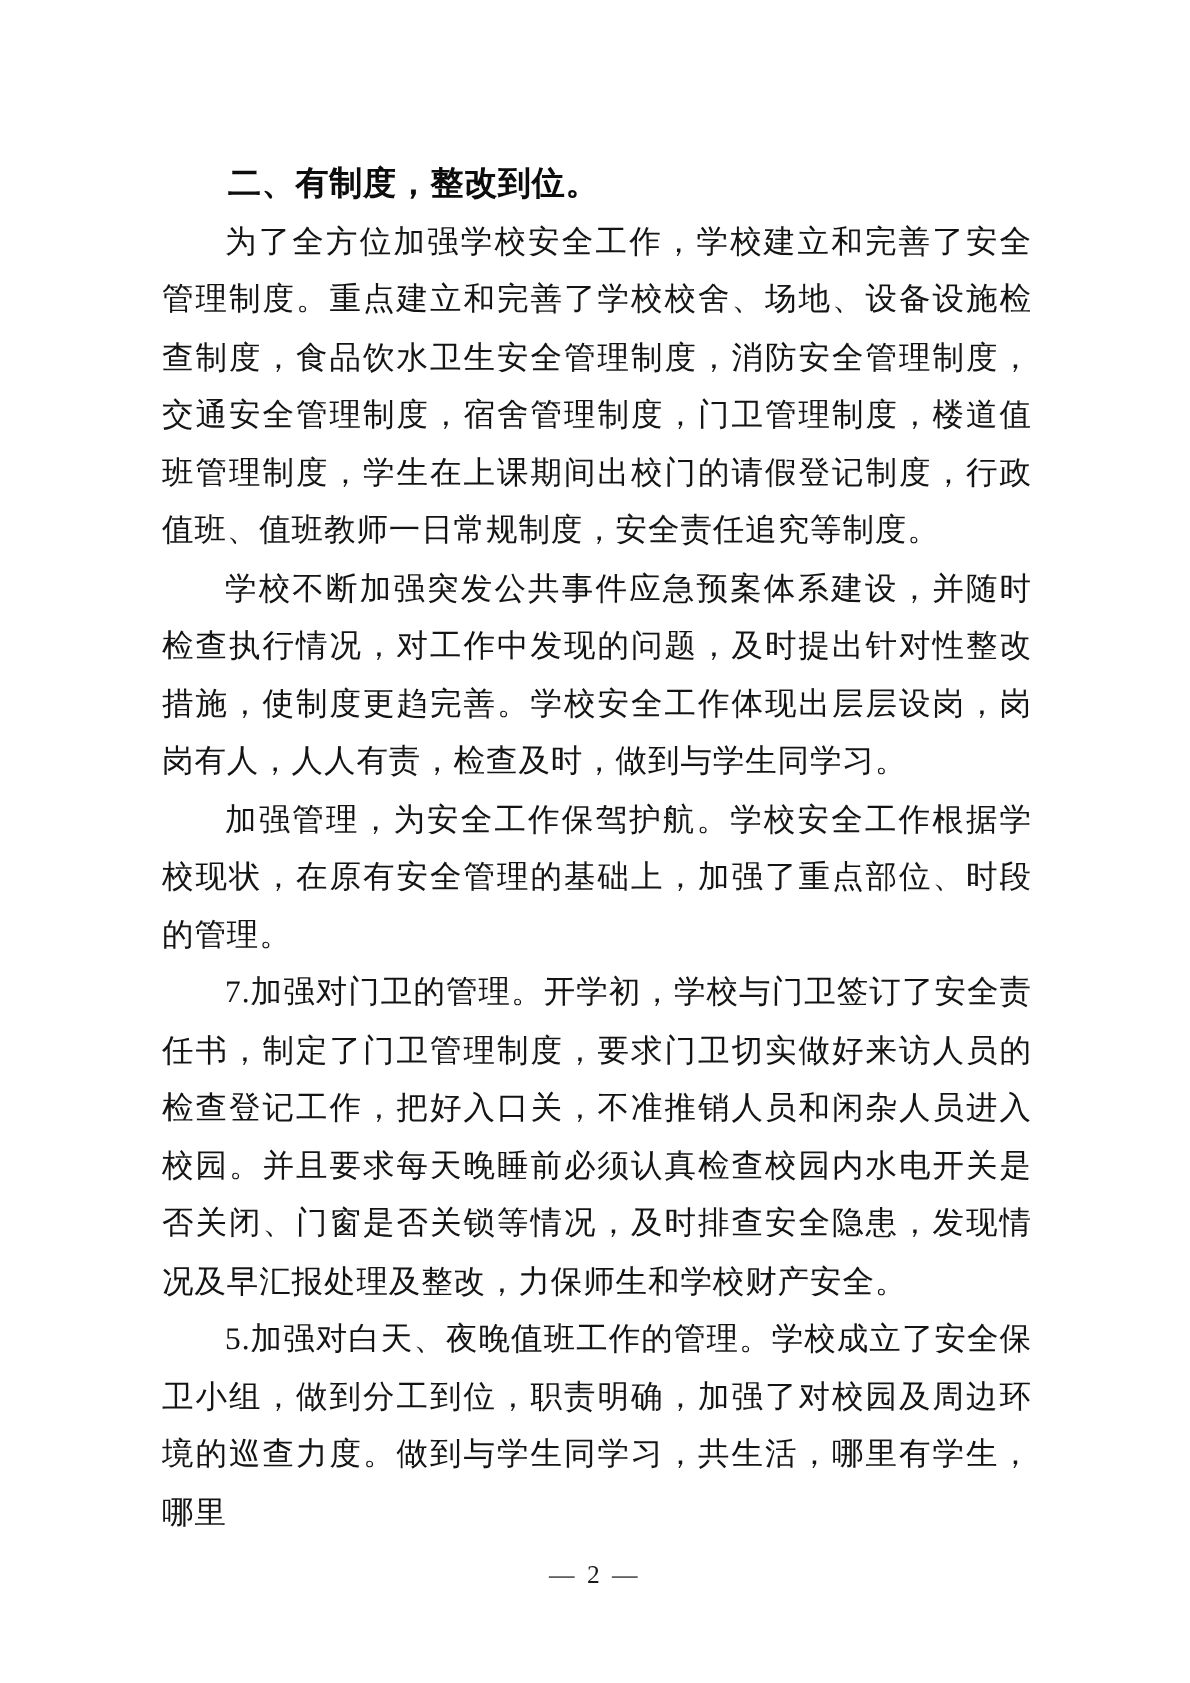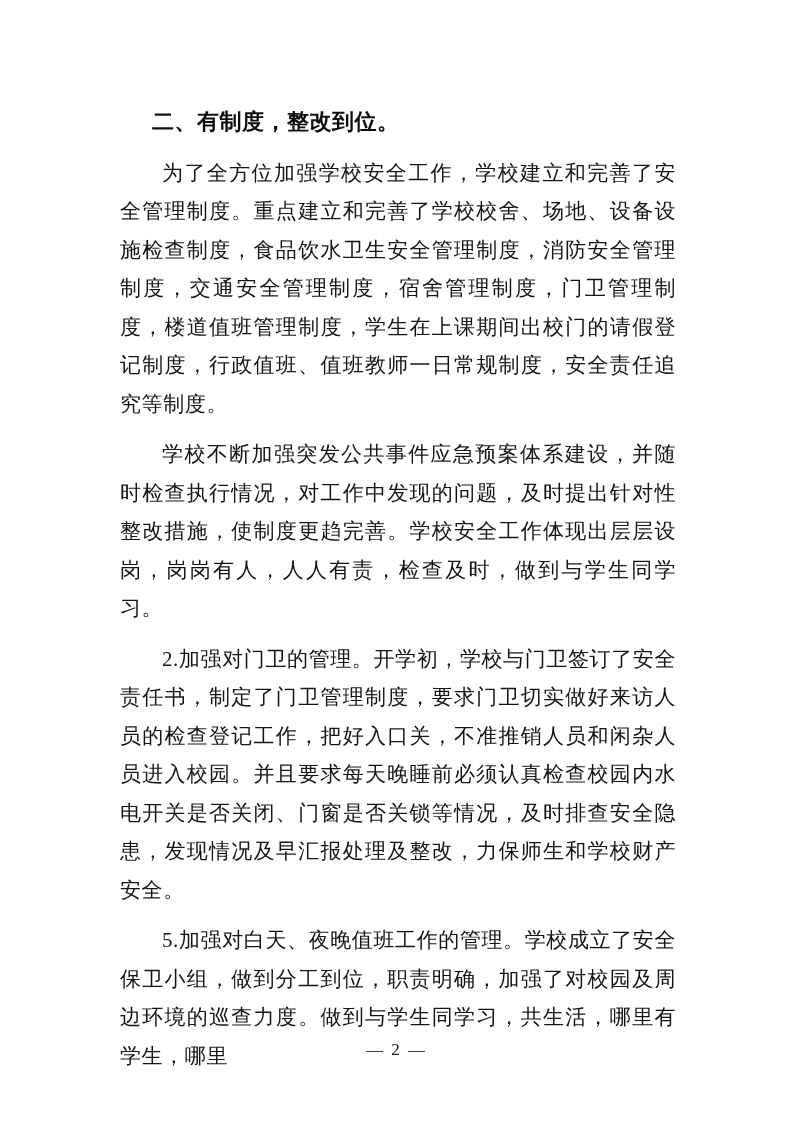--- a/index.html
+++ b/index.html
@@ -28,21 +28,21 @@
     padding: 0;
     font-size: 22px;
     line-height: 38.5px;
     font-weight: bold;
     text-indent: 2em;
     font-family: "Liberation Sans", "DejaVu Sans", sans-serif;
     letter-spacing: 0.5px;
     color: #0d0d0d;
   }
   .body-paragraph {
-    margin: 12px;
+    margin: 0;
     padding: 0;
     font-size: 21px;
     line-height: 38.5px;
     text-indent: 2em;
     text-align: justify;
     text-justify: inter-character;
     letter-spacing: 0.6px;
     color: #141414;
   }
   .page-footer {
@@ -63,21 +63,22 @@
 <div class="page">
   <div class="content">
 
     <h2 class="section-heading">二、有制度，整改到位。</h2>
 
     <p class="body-paragraph">为了全方位加强学校安全工作，学校建立和完善了安全管理制度。重点建立和完善了学校校舍、场地、设备设施检查制度，食品饮水卫生安全管理制度，消防安全管理制度，交通安全管理制度，宿舍管理制度，门卫管理制度，楼道值班管理制度，学生在上课期间出校门的请假登记制度，行政值班、值班教师一日常规制度，安全责任追究等制度。</p>
 
     <p class="body-paragraph">学校不断加强突发公共事件应急预案体系建设，并随时检查执行情况，对工作中发现的问题，及时提出针对性整改措施，使制度更趋完善。学校安全工作体现出层层设岗，岗岗有人，人人有责，检查及时，做到与学生同学习。</p>
 
 
+    <p class="body-paragraph">加强管理，为安全工作保驾护航。学校安全工作根据学校现状，在原有安全管理的基础上，加强了重点部位、时段的管理。</p>
 
-    <p class="body-paragraph">2.加强对门卫的管理。开学初，学校与门卫签订了安全责任书，制定了门卫管理制度，要求门卫切实做好来访人员的检查登记工作，把好入口关，不准推销人员和闲杂人员进入校园。并且要求每天晚睡前必须认真检查校园内水电开关是否关闭、门窗是否关锁等情况，及时排查安全隐患，发现情况及早汇报处理及整改，力保师生和学校财产安全。</p>
+    <p class="body-paragraph">7.加强对门卫的管理。开学初，学校与门卫签订了安全责任书，制定了门卫管理制度，要求门卫切实做好来访人员的检查登记工作，把好入口关，不准推销人员和闲杂人员进入校园。并且要求每天晚睡前必须认真检查校园内水电开关是否关闭、门窗是否关锁等情况，及时排查安全隐患，发现情况及早汇报处理及整改，力保师生和学校财产安全。</p>
 
     <p class="body-paragraph">5.加强对白天、夜晚值班工作的管理。学校成立了安全保卫小组，做到分工到位，职责明确，加强了对校园及周边环境的巡查力度。做到与学生同学习，共生活，哪里有学生，哪里</p>
 
   </div>
 
   <div class="page-footer">— 2 —</div>
 </div>
 
 </body></html>

